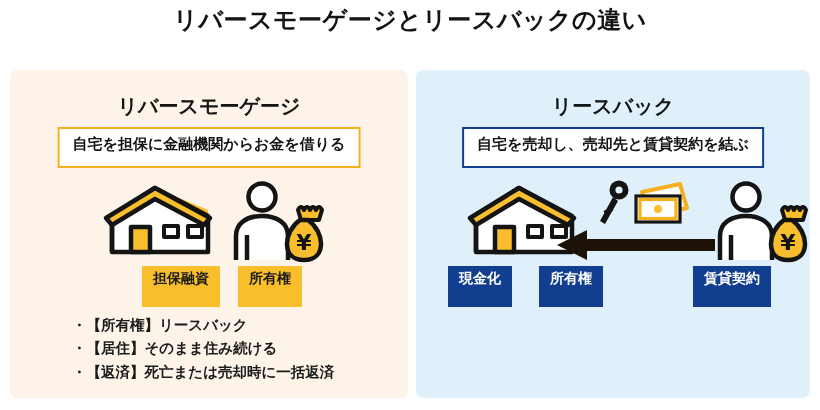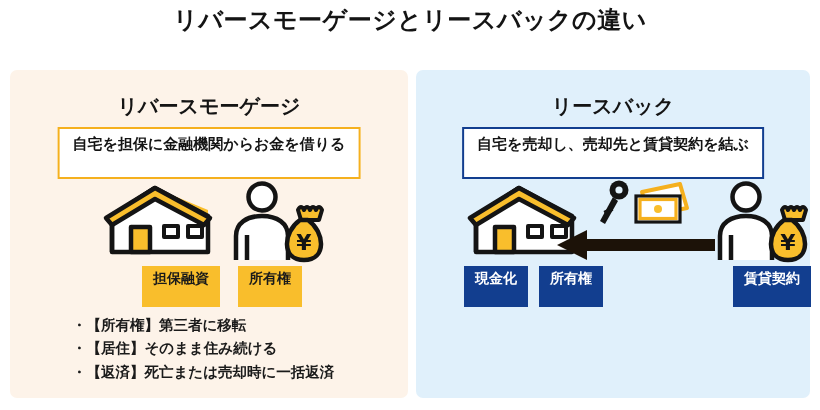--- a/index.html
+++ b/index.html
@@ -60,21 +60,21 @@
 
   .panel-subtitle {
     position: absolute;
     top: 57px;
     left: 50%;
     transform: translateX(-50%);
     background: #ffffff;
     font-size: 15px;
     font-weight: bold;
     color: #141414;
-    padding: 6px 13px 23px 13px;
+    padding: 6px 13px 12px 13px;
     white-space: nowrap;
     box-sizing: border-box;
   }
   #subtitle-reverse-mortgage { border: 2px solid #F5B01E; }
   #subtitle-leaseback       { border: 2px solid #123E8F; }
 
   
   .icon-row {
     position: absolute;
     top: 112px;
@@ -145,21 +145,21 @@
         <text x="76" y="70" font-size="22" font-weight="bold" text-anchor="middle" fill="#141414" font-family="'DejaVu Sans', sans-serif">¥</text>
       </svg>
     </div>
 
   </div>
 
   <div class="badge badge-amber" style="left:132px; top:196px;">担保融資</div>
   <div class="badge badge-amber" style="left:228px; top:196px;">所有権</div>
 
   <div class="bullets" id="bullets-reverse-mortgage">
-    <div>・【所有権】第三者に移転</div>
+    <div>・【所有権】リースバック</div>
     <div>・【居住】そのまま住み続ける</div>
     <div>・【返済】死亡または売却時に一括返済</div>
   </div>
 
 </div>
 
 <div class="panel" id="panel-leaseback">
 
   <div class="panel-title">リースバック</div>
 
@@ -208,18 +208,18 @@
         <path d="M8 80 L8 56 C8 43 19 36 34 36 C49 36 60 43 60 56 L60 80" fill="#ffffff" stroke="#141414" stroke-width="4.5" stroke-linejoin="round"></path>
         <line x1="19" y1="55" x2="19" y2="80" stroke="#141414" stroke-width="4.5"></line>
         <path d="M70 30 q3 -6 6 0 q3 -6 6 0 q3 -6 6 0 q3 -6 6 0 l-3 10 h-18 Z" fill="#F9BE2C" stroke="#141414" stroke-width="4" stroke-linejoin="round"></path>
         <path d="M72 40 C55 52 53 80 76 80 C99 80 97 52 80 40 Z" fill="#F9BE2C" stroke="#141414" stroke-width="4.5" stroke-linejoin="round"></path>
         <text x="76" y="70" font-size="22" font-weight="bold" text-anchor="middle" fill="#141414" font-family="'DejaVu Sans', sans-serif">¥</text>
       </svg>
     </div>
 
   </div>
 
-  <div class="badge badge-blue" style="left:48px; top:196px;">現金化</div>
+  <div class="badge badge-blue" style="left:32px; top:196px;">現金化</div>
   <div class="badge badge-blue" style="left:123px; top:196px;">所有権</div>
-  <div class="badge badge-blue" style="left:277px; top:196px;margin-left:40px;">賃貸契約</div>
+  <div class="badge badge-blue" style="left:277px; top:196px;">賃貸契約</div>
 
 
 </div>
 
 </body></html>

